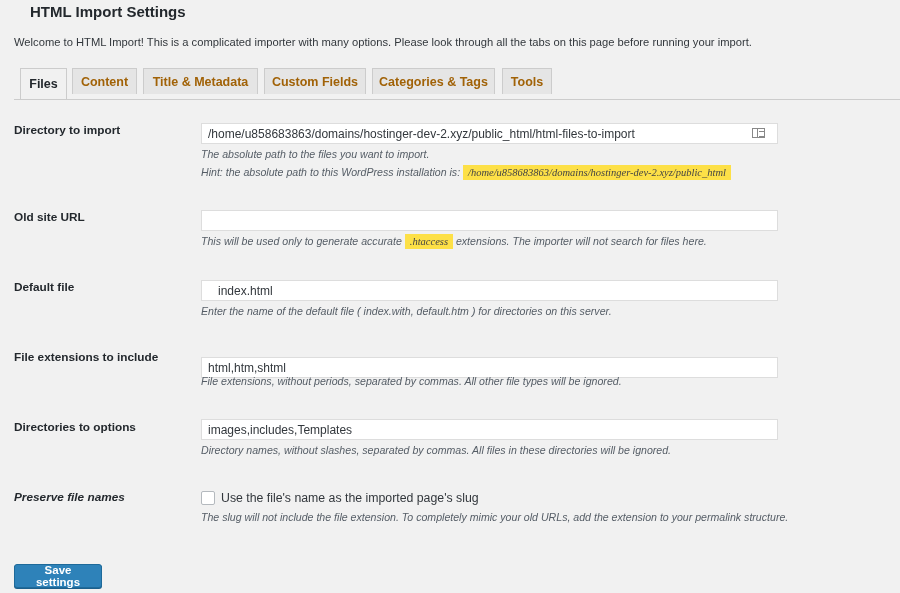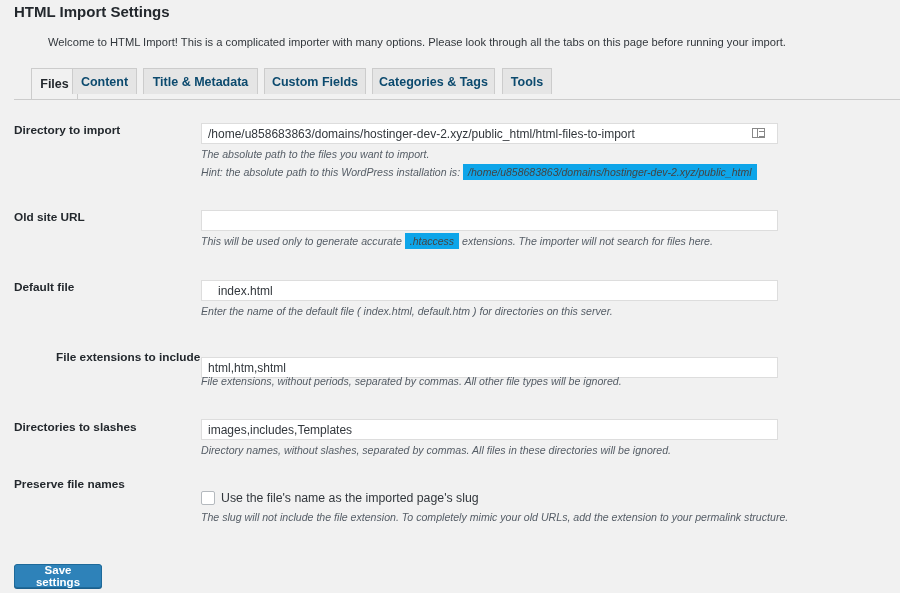--- a/index.html
+++ b/index.html
@@ -4,37 +4,37 @@
   <style>
     html, body { margin: 0; padding: 0; }
     body {
       width: 900px; height: 593px; overflow: hidden;
       background: #f1f1f1;
       font-family: "Liberation Sans", sans-serif;
       color: #23282d;
       position: relative;
     }
     .page-title {
-      position: absolute; left: 14px; top: 3px;
+      position: absolute; left: 30px; top: 3px;
       font-size: 15px; font-weight: bold; color: #23282d;
     }
     .intro {
       position: absolute; left: 14px; top: 36px;
-      font-size: 11.2px; color: #32373c; margin-left: 34px;
+      font-size: 11.2px; color: #32373c;
     }
     .tabs {
       position: absolute; left: 14px; top: 68px; width: 886px; height: 31px;
       border-bottom: 1px solid #ccc;
     }
     .tab {
       position: absolute; top: 0; height: 26px;
       box-sizing: border-box;
       border: 1px solid #ccc; border-bottom: none;
       background: #e5e5e5;
-      font-size: 12.5px; font-weight: bold; color: #0c4a6e;
+      font-size: 12.5px; font-weight: bold; color: #a16207;
       display: flex; align-items: center; justify-content: center;
       cursor: pointer;
     }
     .tab.active {
       background: #f1f1f1; color: #23282d; height: 31px;
     }
     .row-label {
       position: absolute; left: 14px;
       font-size: 11.8px; font-weight: bold; color: #23282d;
     }
@@ -46,23 +46,23 @@
       font-size: 12px; color: #32373c;
       padding: 0 6px; line-height: 19px;
       outline: none;
     }
     .desc {
       position: absolute; left: 201px;
       font-size: 10.6px; font-style: italic; color: #555d66;
       white-space: nowrap;
     }
     code {
-      font-family: Liberation Sans, sans-serif;
+      font-family: Liberation Serif, serif;
       font-style: italic;
-      background: #0ea5e9;
+      background: #fde047;
       padding: 2px 5px;
       font-size: 10.5px;
       color: #444;
     }
     .picker-icon {
       position: absolute; left: 752px; top: 128px; width: 13px; height: 10px;
       border: 1px solid #888; box-sizing: border-box; background: #fff;
     }
     .picker-icon::before {
       content: ""; position: absolute; left: 4px; top: 0; width: 1px; height: 8px; background: #888;
@@ -92,21 +92,21 @@
       text-align: center;
     }
   </style>
 </head>
 <body>
 
 <div class="page-title">HTML Import Settings</div>
 <div class="intro">Welcome to HTML Import! This is a complicated importer with many options. Please look through all the tabs on this page before running your import.</div>
 
 <div class="tabs">
-  <div class="tab active" style="left:6px;width:47px;margin-left:11px;">Files</div>
+  <div class="tab active" style="left:6px;width:47px;">Files</div>
   <div class="tab" style="left:58px;width:65px;">Content</div>
   <div class="tab" style="left:129px;width:115px;">Title &amp; Metadata</div>
   <div class="tab" style="left:250px;width:102px;">Custom Fields</div>
   <div class="tab" style="left:358px;width:123px;text-align:right;">Categories &amp; Tags</div>
   <div class="tab" style="left:488px;width:50px;">Tools</div>
 </div>
 
 <div class="row-label" style="top:123px;">Directory to import</div>
 <input class="input" style="top: 123px;" type="text" value="/home/u858683863/domains/hostinger-dev-2.xyz/public_html/html-files-to-import">
 <span class="picker-icon"></span>
@@ -119,28 +119,28 @@
 <div class="row-label" style="top:210px;">Old site URL</div>
 <input class="input" style="top: 210px;" type="text" value="">
 <div class="desc" style="top:235px;">
   <span>This will be used only to generate accurate</span>
   <code>.htaccess</code>
   <span>extensions. The importer will not search for files here.</span>
 </div>
 
 <div class="row-label" style="top:280px;">Default file</div>
 <input class="input" style="top: 280px; padding-left: 16px;" type="text" value="index.html">
-<div class="desc" style="top:305px;">Enter the name of the default file ( index.html, default.htm ) for directories on this server.</div>
+<div class="desc" style="top:305px;">Enter the name of the default file ( index.with, default.htm ) for directories on this server.</div>
 
-<div class="row-label" style="top:350px;margin-left:42px;">File extensions to include</div>
+<div class="row-label" style="top:350px;">File extensions to include</div>
 <input class="input" style="top: 357px;" type="text" value="html,htm,shtml">
 <div class="desc" style="top:375px;">File extensions, without periods, separated by commas. All other file types will be ignored.</div>
 
-<div class="row-label" style="top:420px;">Directories to slashes</div>
+<div class="row-label" style="top:420px;">Directories to options</div>
 <input class="input" style="top: 419px;" type="text" value="images,includes,Templates">
 <div class="desc" style="top:444px;">Directory names, without slashes, separated by commas. All files in these directories will be ignored.</div>
 
-<div class="row-label" style="top:477px;">Preserve file names</div>
+<div class="row-label" style="top:490px;font-style:italic;">Preserve file names</div>
 <div class="checkbox"></div>
 <div class="checkbox-label">Use the file's name as the imported page's slug</div>
 <div class="desc" style="top:511px;">The slug will not include the file extension. To completely mimic your old URLs, add the extension to your permalink structure.</div>
 
 <button class="save-button">Save settings</button>
 
 </body></html>

